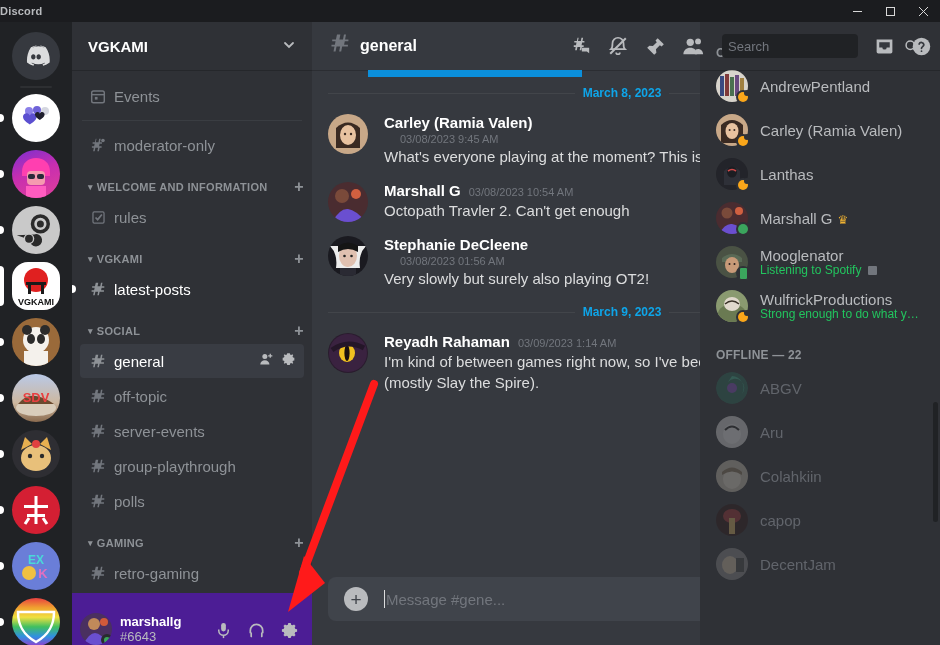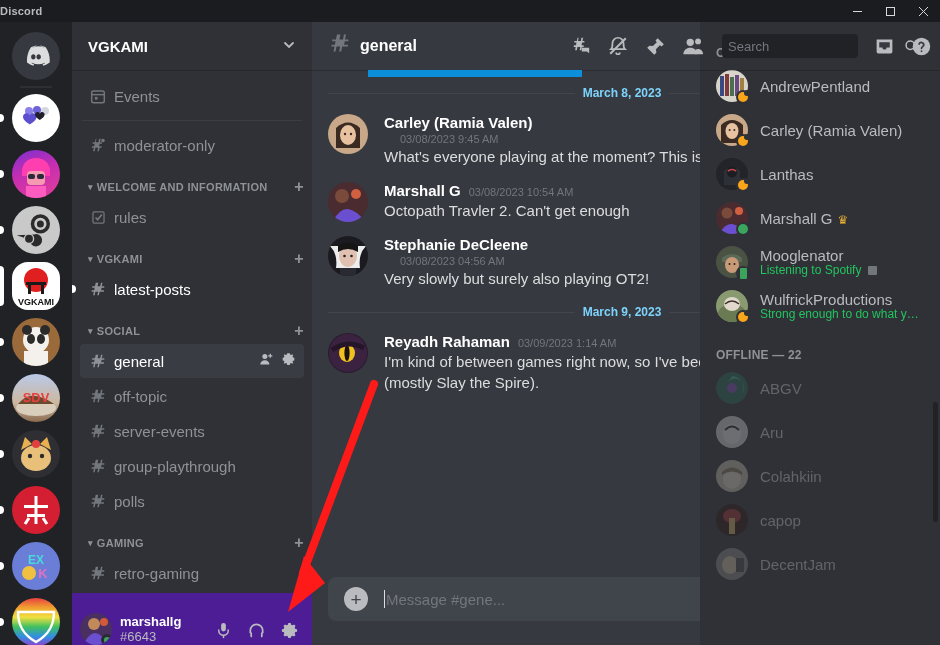--- a/index.html
+++ b/index.html
@@ -126,21 +126,21 @@
   .search-box input {
     flex: 1; background: transparent; border: none; outline: none;
     color: #dcddde; font-size: 13px; font-family: inherit;
   }
   .search-box input::placeholder { color: #72767d; }
 
   .msg-area { flex: 1; position: relative; overflow: hidden; display: flex; }
   .msg-list { flex: 1; padding: 0 16px 0 16px; position: relative; }
   .date-div { display: flex; align-items: center; margin: 16px 0 8px; }
   .date-div .ln { flex: 1; height: 1px; background: #42454a; }
-  .date-div .lbl { color: #7dd3fc; font-size: 12px; font-weight: bold;
+  .date-div .lbl { color: #0ea5e9; font-size: 12px; font-weight: bold;
     padding: 0 8px; }
   .msg { display: flex; margin-top: 14px; }
   .m-avatar { width: 40px; height: 40px; border-radius: 50%; flex: 0 0 auto;
     margin-right: 16px; overflow: hidden; position: relative; }
   .m-body { flex: 1; min-width: 0; }
   .m-head { display: flex; align-items: baseline; flex-wrap: wrap; }
   .m-author { color: #fff; font-size: 15px; font-weight: bold; }
   .m-time { color: #72767d; font-size: 11px; margin-left: 8px; }
   .m-head.stacked { display: block; }
   .m-head.stacked .m-time { margin-left: 16px; display: block; margin-top: 1px; }
@@ -678,21 +678,21 @@
             <ellipse cx="20" cy="20" rx="9" ry="11" fill="#e0c0b0"></ellipse>
             <path d="M10 10 q10-7 20 0 v6 q-10-6-20 0z" fill="#151515"></path>
             <circle cx="16.5" cy="20" r="1.3" fill="#222"></circle>
               <circle cx="23.5" cy="20" r="1.3" fill="#222"></circle>
             <path d="M12 32 h16 v8 H12z" fill="#2a2a33"></path>
           </svg>
         </div>
         <div class="m-body">
           <div class="m-head stacked">
             <span class="m-author">Stephanie DeCleene</span>
-            <span class="m-time">03/08/2023 04:56 AM</span>
+            <span class="m-time">03/08/2023 01:56 AM</span>
           </div>
           <div class="m-text">Very slowly but surely also playing OT2!</div>
         </div>
       </div>
 
       <div class="date-div">
         <div class="ln"></div>
         <span class="lbl">March 9, 2023</span>
         <div class="ln"></div>
       </div>

